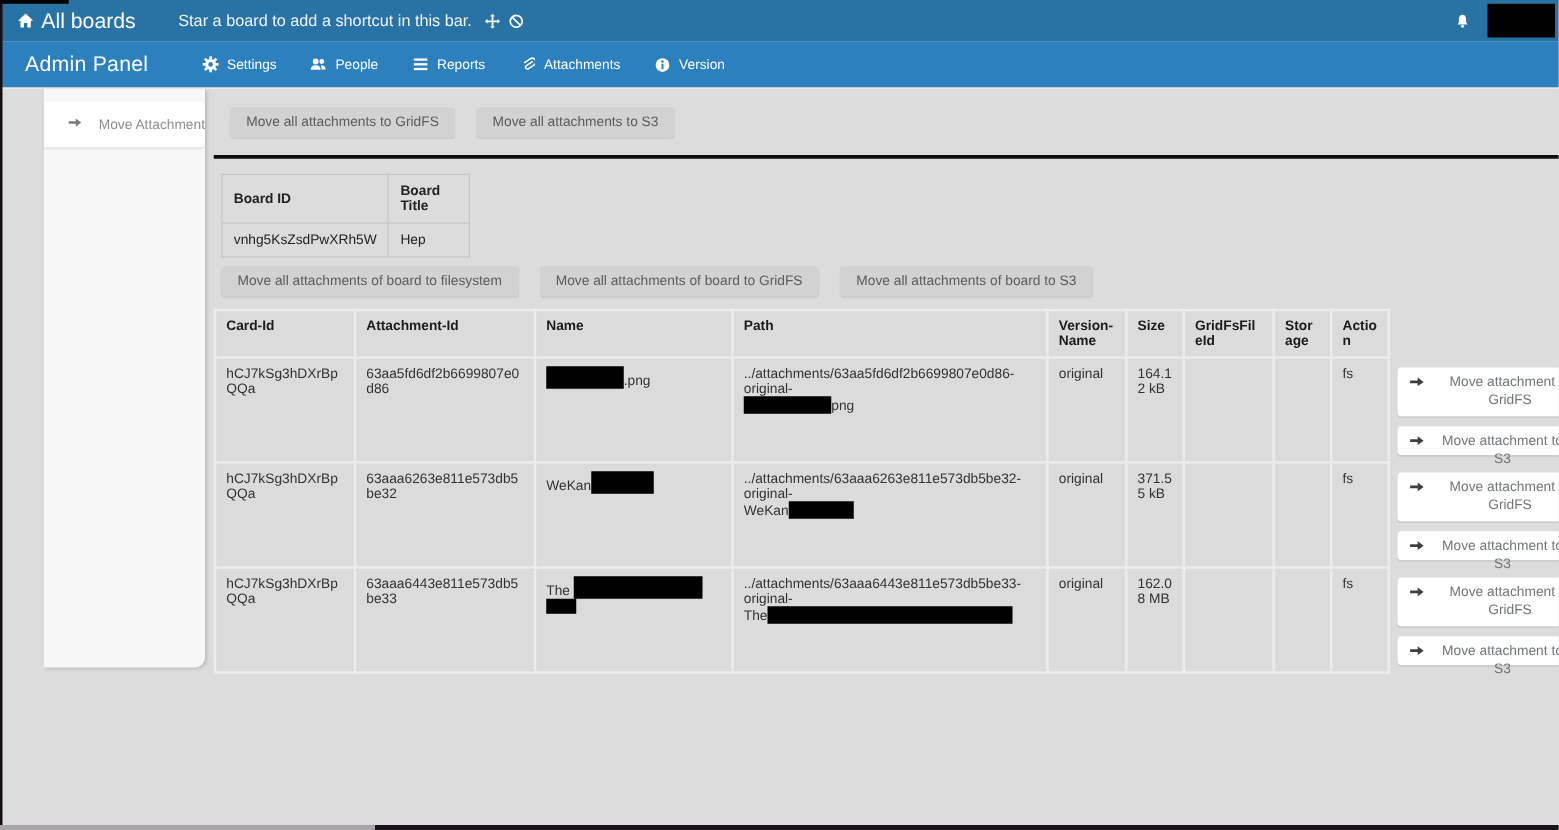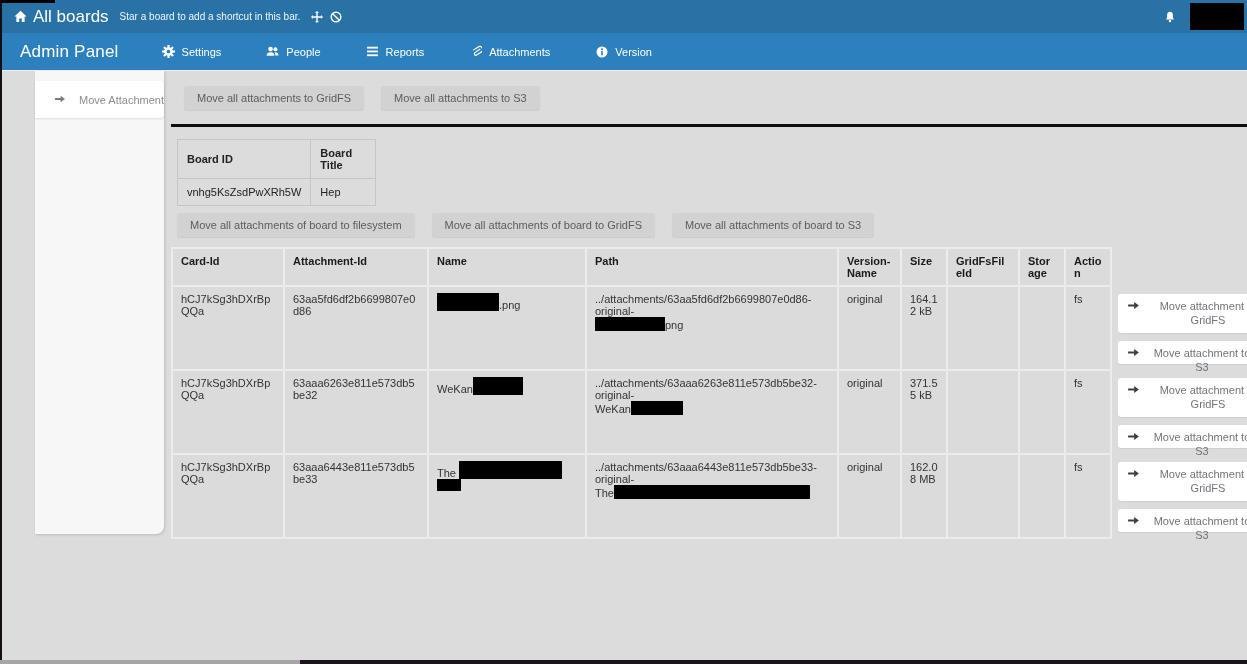--- a/index.html
+++ b/index.html
@@ -4,30 +4,30 @@
 <style>
   html,body{margin:0;padding:0;}
   body{
     width:1247px;height:664px;overflow:hidden;position:relative;
     font-family:"Liberation Sans",sans-serif;background:#dcdcdc;
   }
   
   .topbar{height:33px;background:#2872a6;display:flex;align-items:center;color:#fff;}
   .tb-left{display:flex;align-items:center;margin-left:13px;}
   .all-boards{display:flex;align-items:center;gap:6px;cursor:pointer;font-size:17px;color:#fff;text-decoration:none;}
-  .hint{font-size:10px;margin-left:11px;color:#f2f6fa;}
+  .hint{font-size:13px;margin-left:34px;color:#f2f6fa;}
   .tb-icon{display:inline-flex;align-items:center;justify-content:center;width:14px;height:14px;}
   .tb-icons{display:flex;align-items:center;gap:5px;margin-left:10px;cursor:pointer;}
   .tb-right{margin-left:auto;display:flex;align-items:center;}
   .bell{margin-right:14px;cursor:pointer;display:inline-flex;}
   .redact-user{width:54px;height:27px;background:#000;margin-right:3px;cursor:pointer;}
   
   .adminbar{height:37px;background:#2b80bd;display:flex;align-items:center;color:#fff;}
   .adminbar h1{font-size:17px;font-weight:normal;margin:0 0 0 20px;letter-spacing:.2px;}
-  .tabs{display:flex;align-items:flex-end;gap:45px;margin-left:43px;}
+  .tabs{display:flex;align-items:flex-end;gap:27px;margin-left:43px;}
   .tab{display:flex;align-items:center;gap:7px;font-size:11px;color:#fff;text-decoration:none;cursor:pointer;}
   .tab .tb-icon{width:13px;height:13px;}
   
   .content{display:flex;align-items:flex-start;border-top:1px solid #eef0f0;height:593px;}
   .sidebar{width:129px;height:463px;background:#f7f7f7;border-radius:0 0 8px 0;box-shadow:1px 1px 3px rgba(0,0,0,.14);flex:0 0 auto;margin-left:35px;}
   .sidebar-item{height:37px;margin-top:10px;background:#fff;border-radius:0 4px 4px 0;display:flex;align-items:center;gap:13px;padding-left:19px;cursor:pointer;box-shadow:0 1px 2px rgba(0,0,0,.10);}
   .sidebar-item span.lbl{font-size:11px;color:#8d8d8d;}
   .main{flex:1;margin-left:7px;min-width:0;}
   
   .btn-row{display:flex;gap:17px;}

